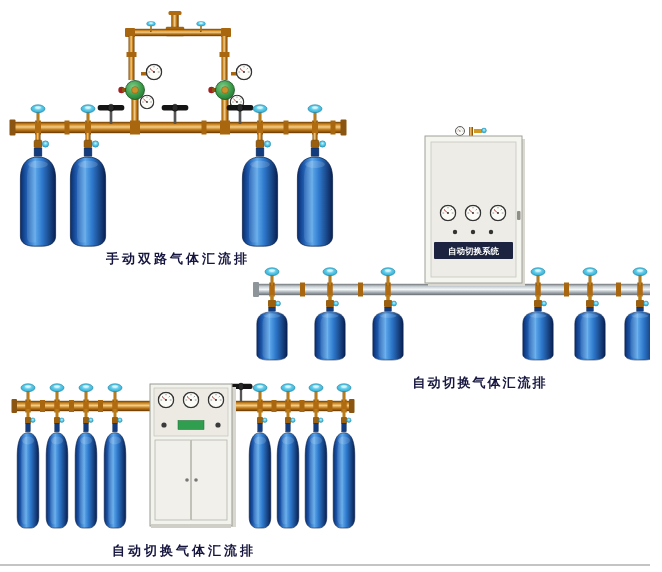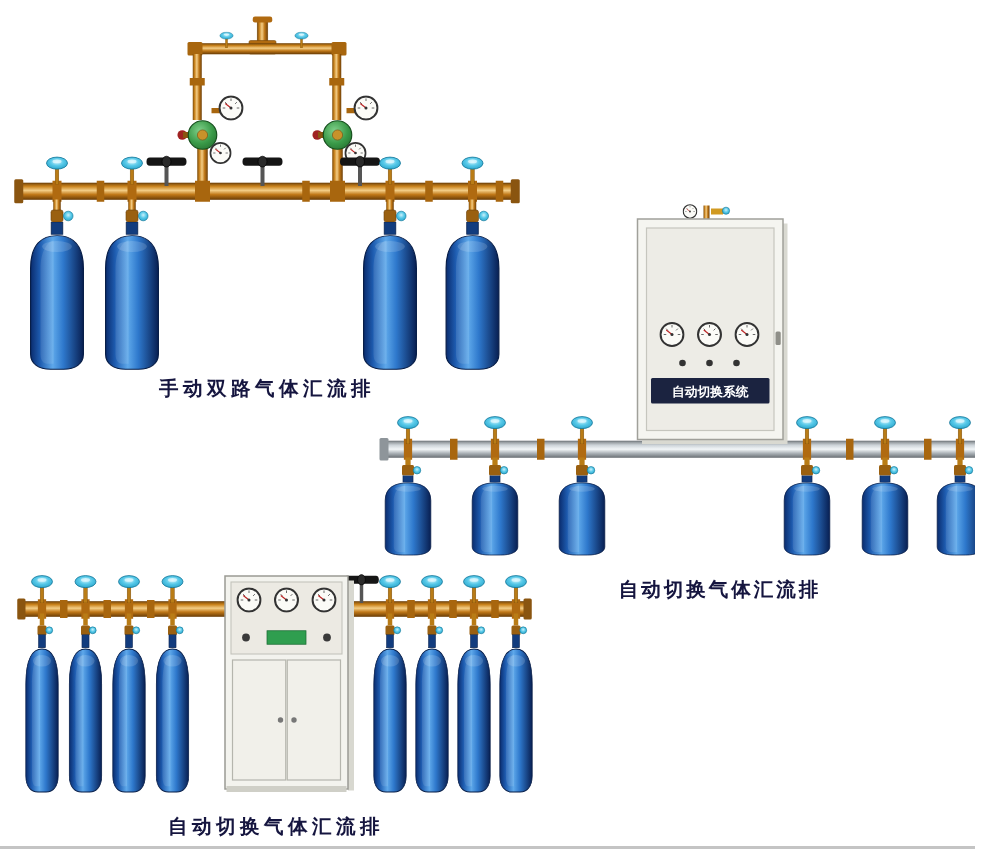--- a/index.html
+++ b/index.html
@@ -182,21 +182,21 @@
       <g>
         <rect x="304.5" y="123" width="5" height="9" fill="url(#pipeGradH)"></rect>
         <rect x="303" y="130" width="8" height="8" rx="1.5" fill="#9a6010" stroke="#6b3f08" stroke-width="0.4"></rect>
         <circle cx="314.5" cy="134" r="3.2" fill="url(#knobGrad)" stroke="#0f7396" stroke-width="0.4"></circle>
         <use href="#bottle" x="285" y="138" width="44" height="100"></use>
       </g>
     </svg>
     <figcaption class="caption" style="top:240px">手动双路气体汇流排</figcaption>
   </figure>
 
-  <figure class="product" id="fig2" style="left:250px;top:136px;width:412px;height:272px">
+  <figure class="product" id="fig2" style="left:250px;top:126px;width:412px;height:272px">
     <svg viewBox="0 0 412 250" width="412" height="250">
 
       <g>
         <rect x="6" y="158" width="402" height="11" fill="url(#alumGrad)" stroke="#70767a" stroke-width="0.4"></rect>
         <rect x="3" y="156" width="6" height="15" rx="1" fill="#8e959a"></rect>
         <rect x="405" y="156" width="6" height="15" rx="1" fill="#8e959a"></rect>
         <rect x="50" y="156.5" width="5" height="14" fill="#a8660e"></rect>
         <rect x="108" y="156.5" width="5" height="14" fill="#a8660e"></rect>
         <rect x="314" y="156.5" width="5" height="14" fill="#a8660e"></rect>
         <rect x="366" y="156.5" width="5" height="14" fill="#a8660e"></rect>

